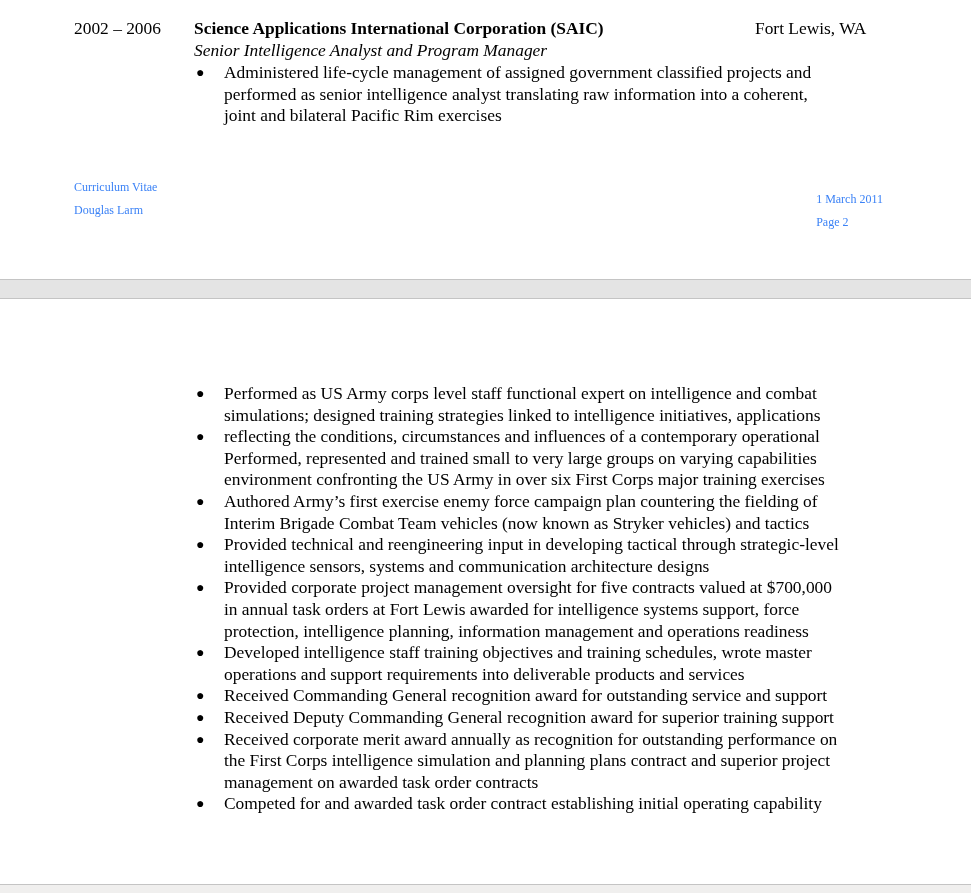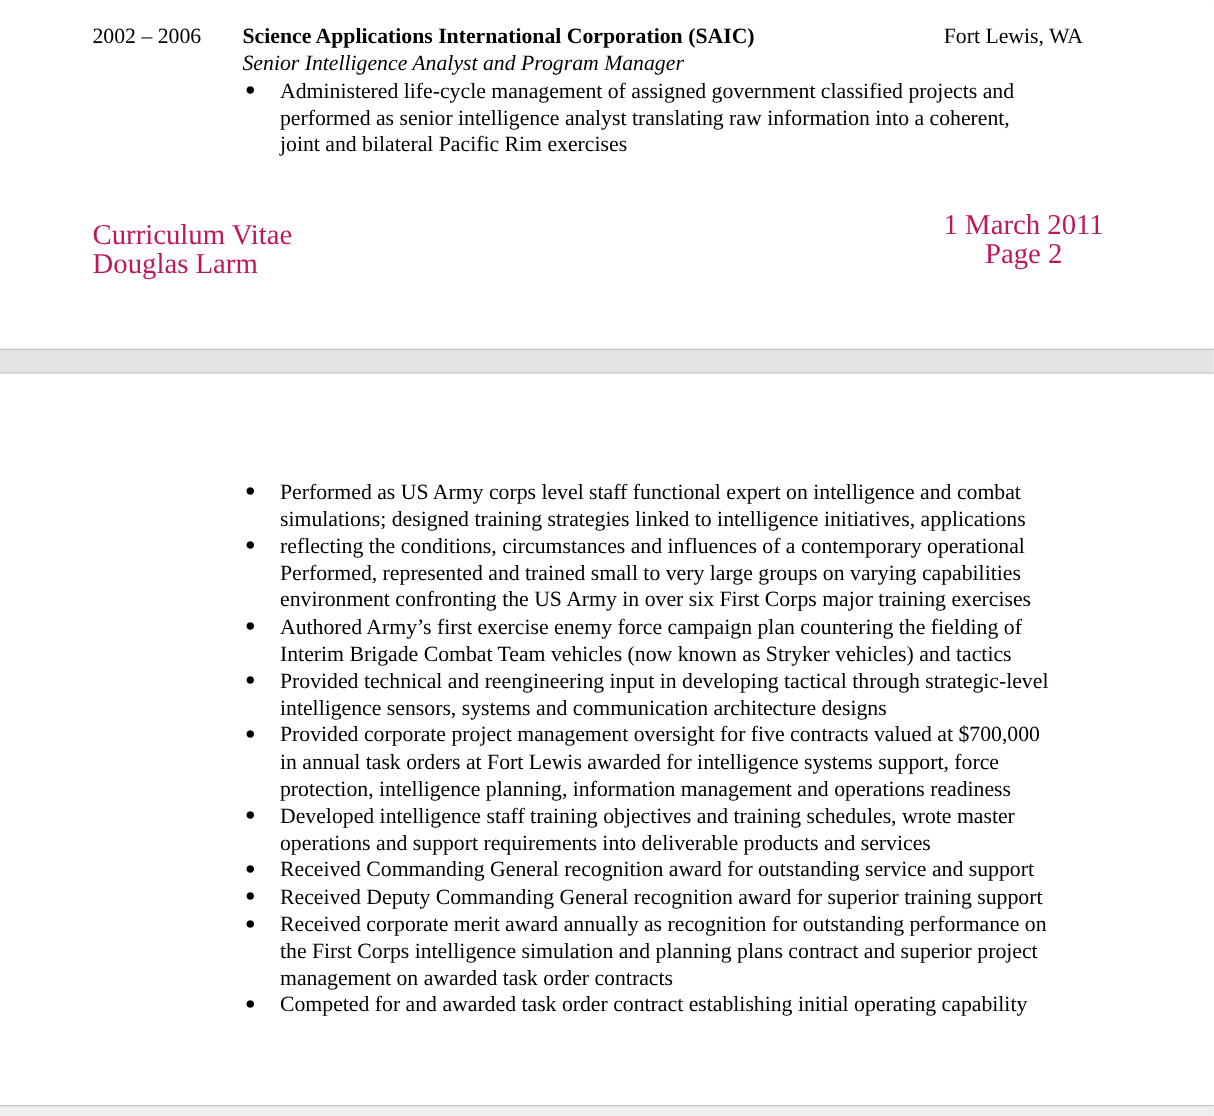--- a/index.html
+++ b/index.html
@@ -84,27 +84,27 @@
     }
     .bullets li .line {
       display: block;
       white-space: nowrap;
     }
     .bullets-1 { top: 62px; }
     .bullets-2 { top: 84px; }
 
     .footer {
       position: absolute;
-      font-size: 23px;
+      font-size: 12px;
       line-height: 23px;
-      color: #be185d;
+      color: #3b82f6;
       white-space: nowrap;
     }
     .footer-left { left: 74px; top: 176px; }
-    .footer-right { right: 88px; top: 168px; text-align: center; }
+    .footer-right { right: 88px; top: 188px; text-align: left; }
     .footer span { display: block; }
   </style>
 </head>
 <body>
 
 <div class="top-shade"></div>
 
 <div class="page page-1">
   <div class="t dates">2002 – 2006</div>
   <div class="t employer">Science Applications International Corporation (SAIC)</div>

